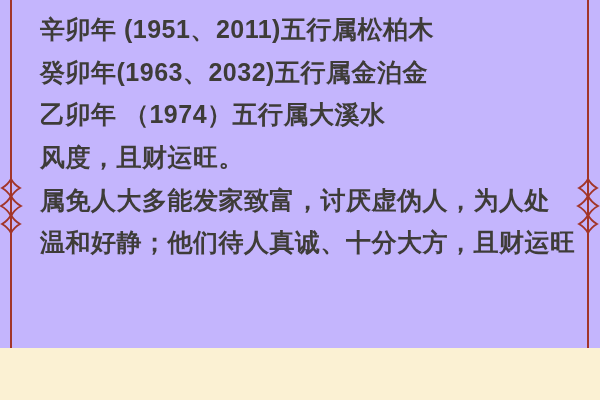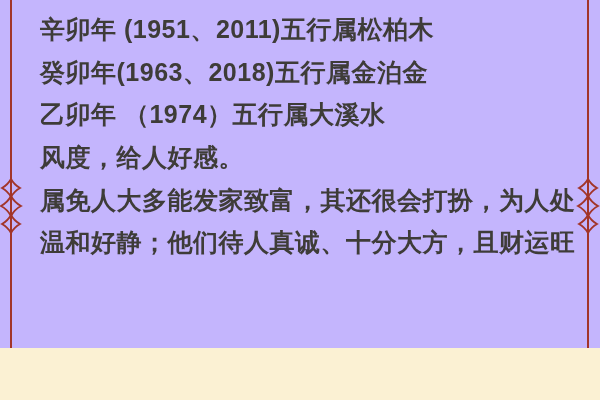--- a/index.html
+++ b/index.html
@@ -71,20 +71,20 @@
       <g fill="none" stroke="#a23529" stroke-width="1.8">
         <path d="M12 2 Q15.2 7.8 21 11 Q15.2 14.2 12 20 Q8.8 14.2 3 11 Q8.8 7.8 12 2 Z"></path>
         <path d="M12 19 Q15.5 25.5 22 29 Q15.5 32.5 12 39 Q8.5 32.5 2 29 Q8.5 25.5 12 19 Z"></path>
         <path d="M12 38 Q15.2 43.8 21 47 Q15.2 50.2 12 56 Q8.8 50.2 3 47 Q8.8 43.8 12 38 Z"></path>
       </g>
     </svg>
   </div>
 
   <div class="content">
     <div class="text-line">辛卯年 (1951、2011)五行属松柏木</div>
-    <div class="text-line">癸卯年(1963、2018)五行属金泊金</div>
+    <div class="text-line">癸卯年(1963、2032)五行属金泊金</div>
     <div class="text-line">乙卯年 （1974）五行属大溪水</div>
-    <div class="text-line">风度，给人好感。</div>
-    <div class="text-line">属免人大多能发家致富，其还很会打扮，为人处</div>
+    <div class="text-line">风度，且财运旺。</div>
+    <div class="text-line">属免人大多能发家致富，讨厌虚伪人，为人处</div>
     <div class="text-line">温和好静；他们待人真诚、十分大方，且财运旺</div>
   </div>
 
 </div>
 
 </body></html>

